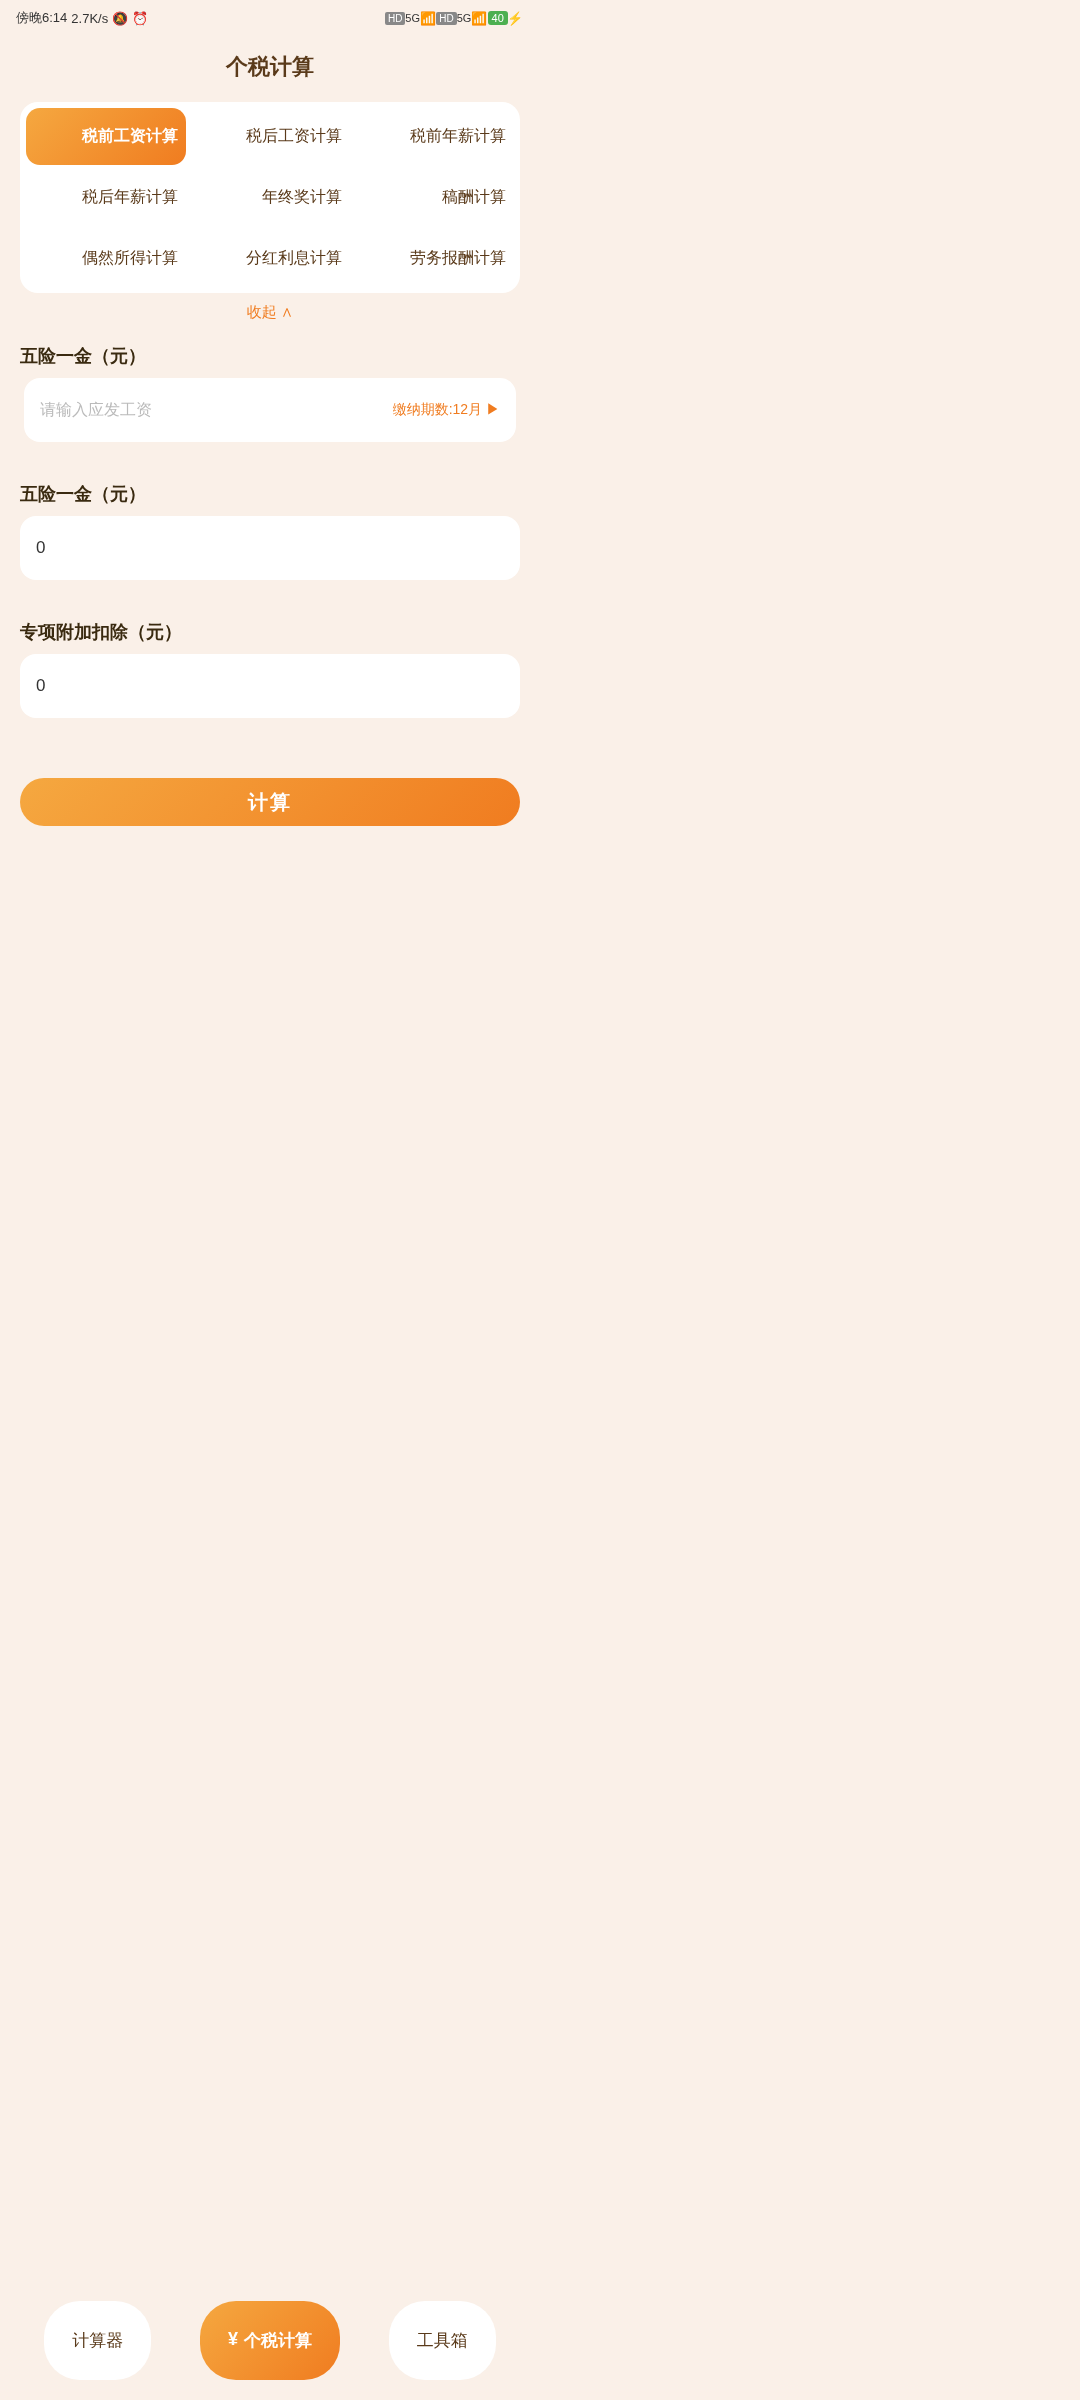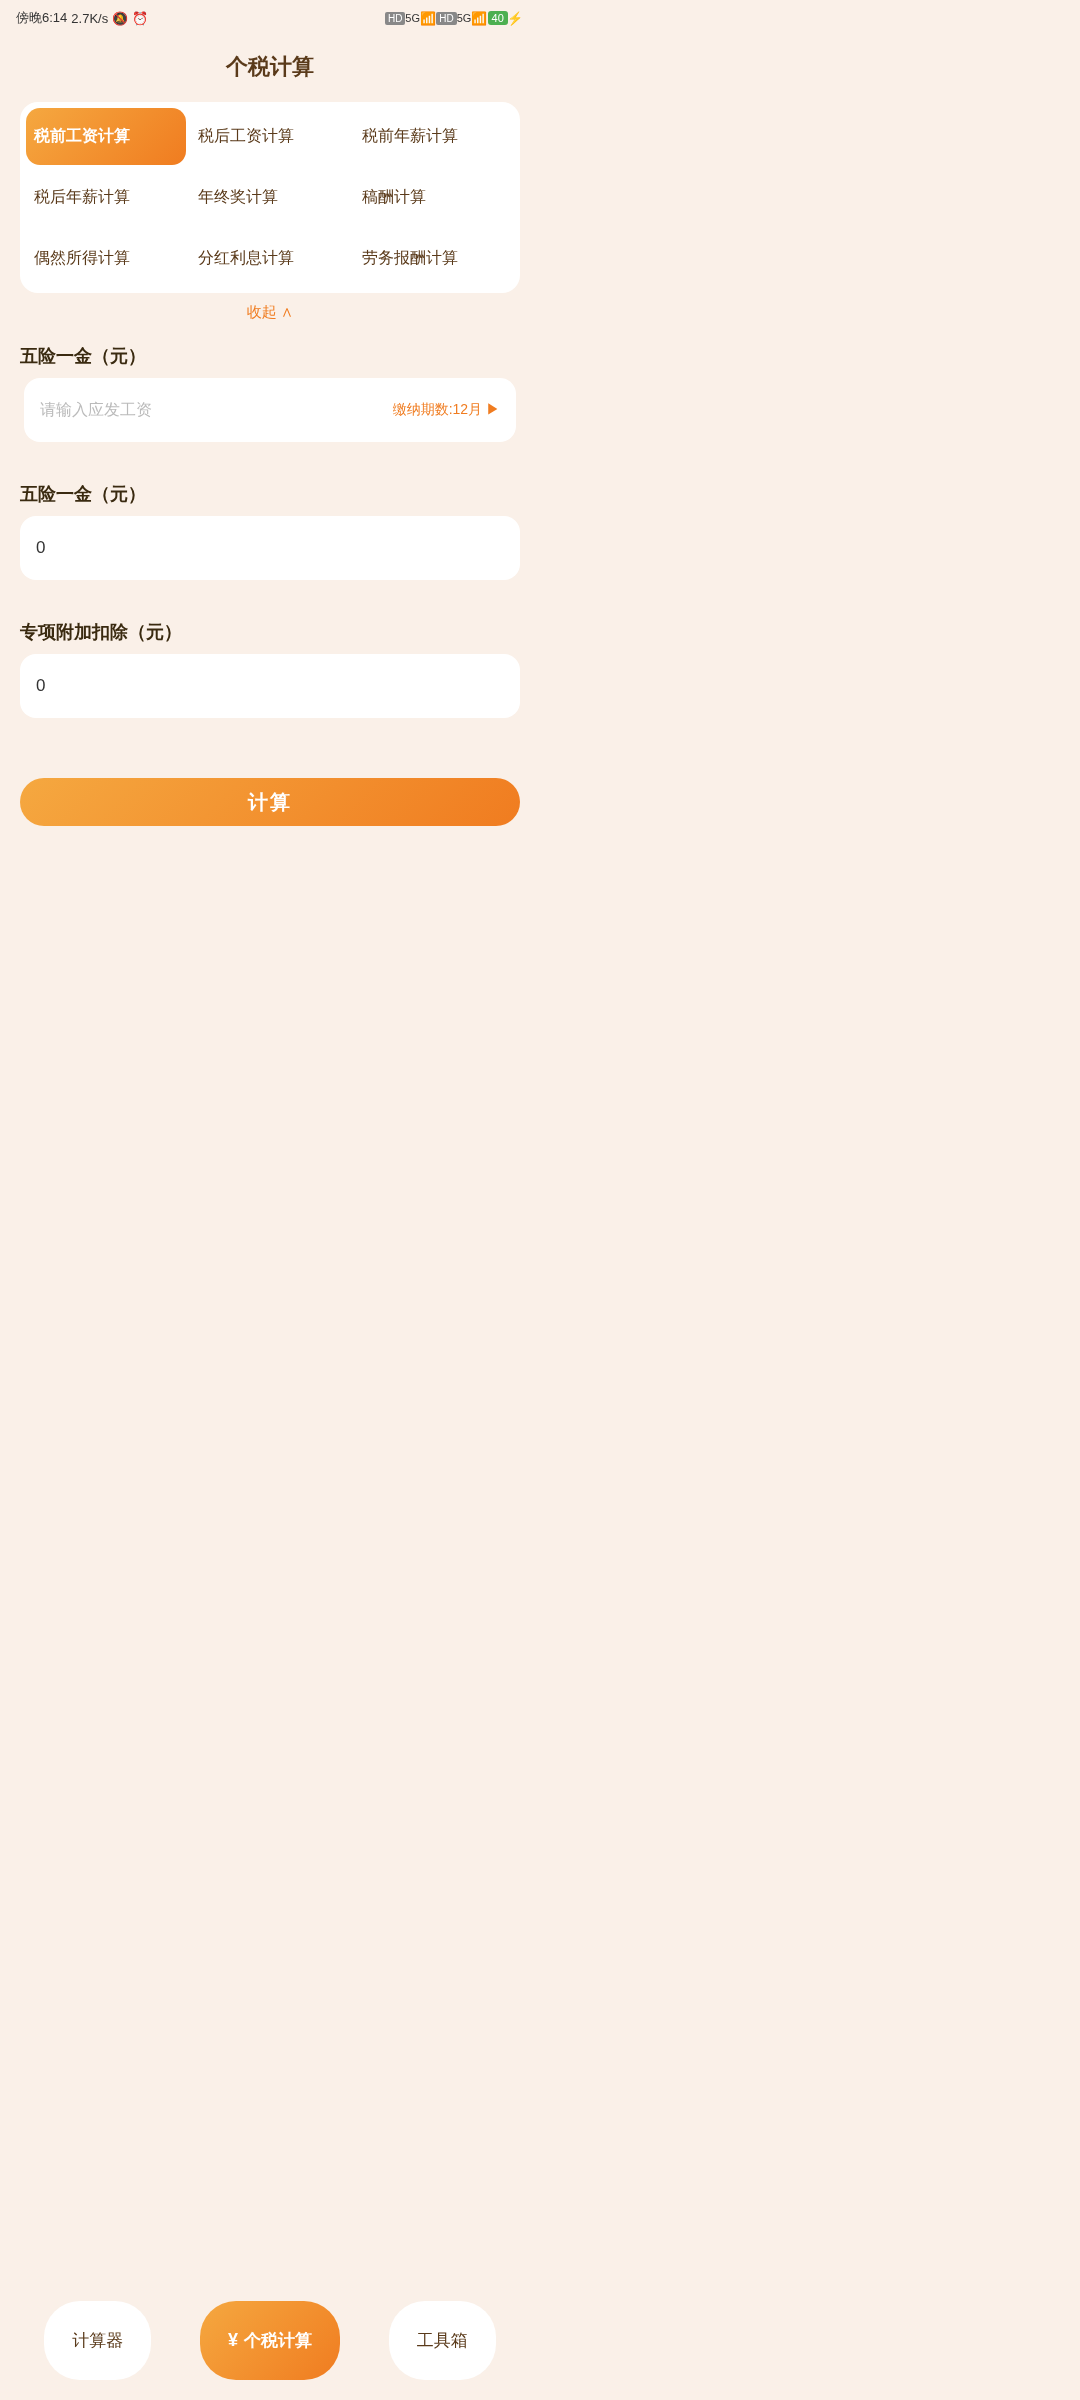--- a/index.html
+++ b/index.html
@@ -39,21 +39,21 @@
     .tab-panel {
       background: #fff;
       border-radius: 18px;
       margin: 0 20px;
       padding: 6px;
       display: grid;
       grid-template-columns: repeat(3, 1fr);
       gap: 4px;
     }
     .tab-item {
-      text-align: left;
+      text-align: right;
       padding: 18px 8px;
       border-radius: 14px;
       font-size: 16px;
       color: #5a3a1a;
       cursor: pointer;
       font-weight: 500;
     }
     .tab-item.active {
       background: linear-gradient(135deg, #f5a840, #f07c20);
       color: #fff;
@@ -144,21 +144,20 @@
       left: 0;
       width: 540px;
       background: #faf0e8;
       padding: 10px 20px 20px;
       display: flex;
       justify-content: space-around;
       align-items: center;
     }
     .nav-item {
       display: flex;
-      align-items: center;
       justify-content: center;
       font-size: 17px;
       color: #5a3a1a;
       padding: 28px 28px;
       border-radius: 36px;
       cursor: pointer;
       background: #fff;
       font-weight: 500;
       gap: 6px;
     }

